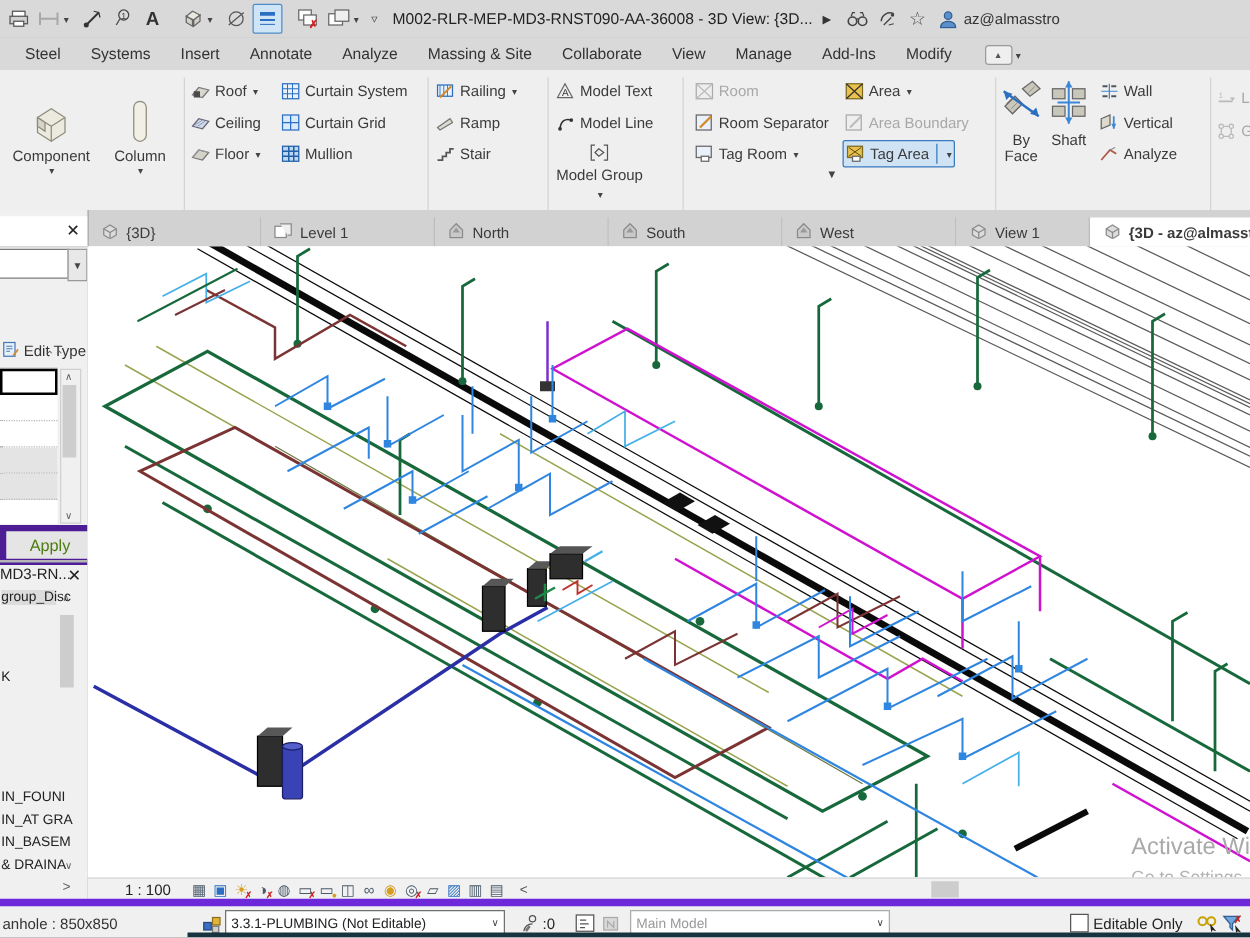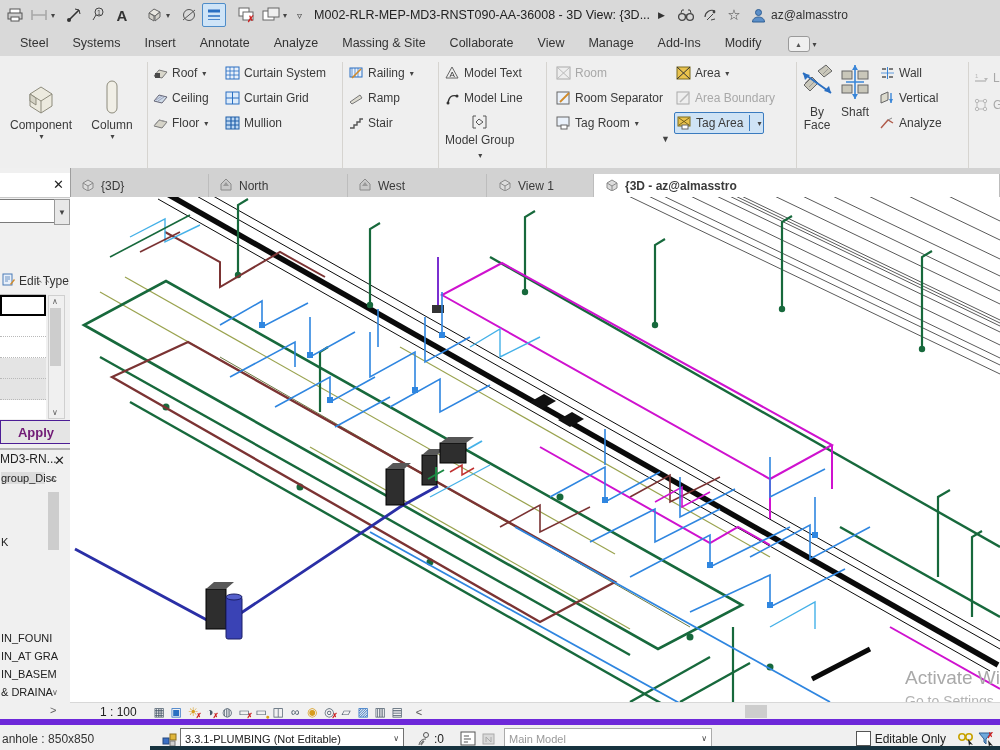--- a/index.html
+++ b/index.html
@@ -51,22 +51,22 @@
               font-size:8px;color:#444;display:flex;align-items:center;justify-content:center;}
   .combo-dd{font-size:8px;color:#444;}
   #edit-type{position:absolute;left:2px;top:104px;display:flex;align-items:center;gap:4px;font-size:12px;color:#333;}
   .pgrid{position:absolute;left:0;top:126px;width:46px;height:124px;background:#fff;border-top:1px solid #bbb;}
   .prow{height:20px;border-bottom:1px dotted #b9b9b9;}
   .prow.sel{border:2px solid #000;height:17px;}
   .prow.shade{background:#e4e4e4;}
   .vscroll{position:absolute;width:15px;background:#f0f0f0;border:1px solid #d0d0d0;}
   .vthumb{position:absolute;left:1px;width:11px;background:#cdcdcd;}
   .sarr{position:absolute;font-size:8px;color:#606060;}
-  #apply-btn{position:absolute;left:0;top:252px;width:70px;height:22px;background:#e5e5e5;border:1px solid #4c1d95;
-             color:#701a75;font-size:13px;display:flex;align-items:center;justify-content:center;font-weight:bold;}
+  #apply-btn{position:absolute;left:0;top:252px;width:70px;height:22px;background:#e5e5e5;border:5px solid #4c1d95;
+             color:#4d7c0f;font-size:13px;display:flex;align-items:center;justify-content:center;}
   #browser-hd{position:absolute;left:0;top:284px;width:70px;height:18px;font-size:12px;color:#222;white-space:nowrap;}
   .bitem{position:absolute;left:1px;font-size:11px;color:#222;white-space:nowrap;}
   
   #viewport{left:70px;top:197px;width:930px;height:505px;background:#ffffff;overflow:hidden;}
   #wm1{position:absolute;left:835px;top:470px;font-size:19px;color:#a9a9a9;white-space:nowrap;}
   #wm2{position:absolute;left:835px;top:496px;font-size:14px;color:#b3b3b3;white-space:nowrap;}
   
   #vstrip{left:70px;top:702px;width:930px;height:17px;background:#f1f1f1;border-top:1px solid #d8d8d8;display:flex;align-items:center;}
   #scale-lbl{font-size:12px;color:#222;margin:0 14px 0 30px;white-space:nowrap;}
   .vci{width:17px;height:15px;position:relative;display:flex;align-items:center;justify-content:center;
@@ -530,25 +530,39 @@
 
   <div id="viewtabs" class="abs">
     <div class="vtab">
         <span><svg width="15" height="13">
             <path d="M3 5l5-3 5 3v5l-5 3-5-3z" fill="#dcdcdc" stroke="#8a8a8a"></path>
             <path d="M3 5l5 3 5-3M8 8v5" stroke="#8a8a8a" fill="none"></path>
           </svg></span>
         <span>{3D}</span>
       </div>
     <div class="vtab">
+        <span><svg width="15" height="13">
+            <rect x="1" y="3" width="9" height="9" fill="#fff" stroke="#8a8a8a"></rect>
+            <path d="M5 1h9v9h-3" fill="#efefef" stroke="#8a8a8a"></path>
+          </svg></span>
+        <span>Level 1</span>
+      </div>
+    <div class="vtab">
         <span><svg width="14" height="13">
             <polygon points="2,12 2,6 7,1 12,6 12,12" fill="#c9c9c9" stroke="#8a8a8a"></polygon>
             <polygon points="4,8 7,4 10,8" fill="#9a9a9a"></polygon>
           </svg></span>
         <span>North</span>
+      </div>
+    <div class="vtab">
+        <span><svg width="14" height="13">
+            <polygon points="2,12 2,6 7,1 12,6 12,12" fill="#c9c9c9" stroke="#8a8a8a"></polygon>
+            <polygon points="4,8 7,4 10,8" fill="#9a9a9a"></polygon>
+          </svg></span>
+        <span>South</span>
       </div>
     <div class="vtab">
         <span><svg width="14" height="13">
             <polygon points="2,12 2,6 7,1 12,6 12,12" fill="#c9c9c9" stroke="#8a8a8a"></polygon>
             <polygon points="4,8 7,4 10,8" fill="#9a9a9a"></polygon>
           </svg></span>
         <span>West</span>
       </div>
     <div class="vtab" style="min-width:86px;">
         <span><svg width="15" height="13">

